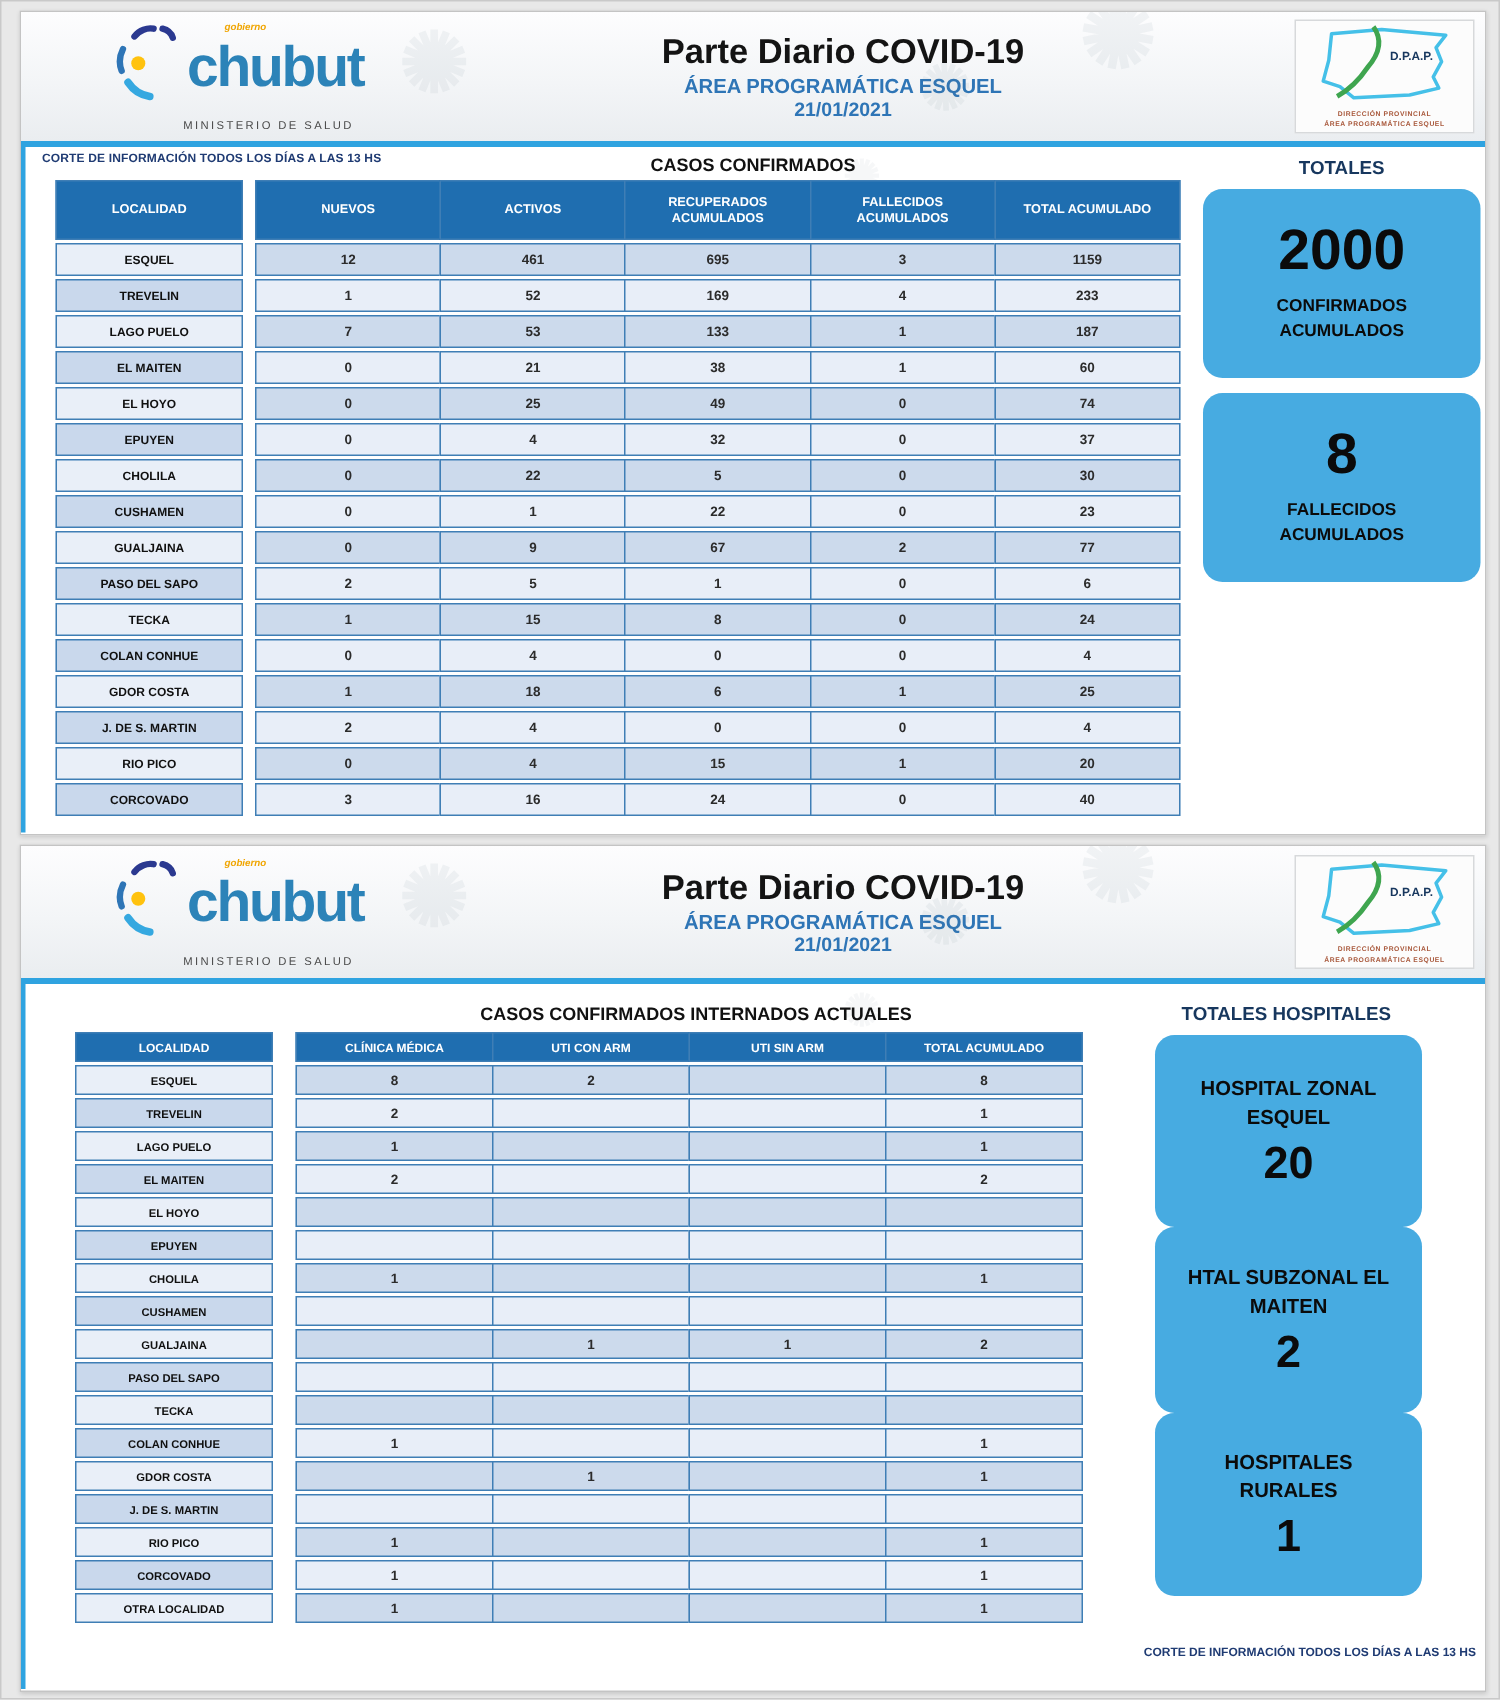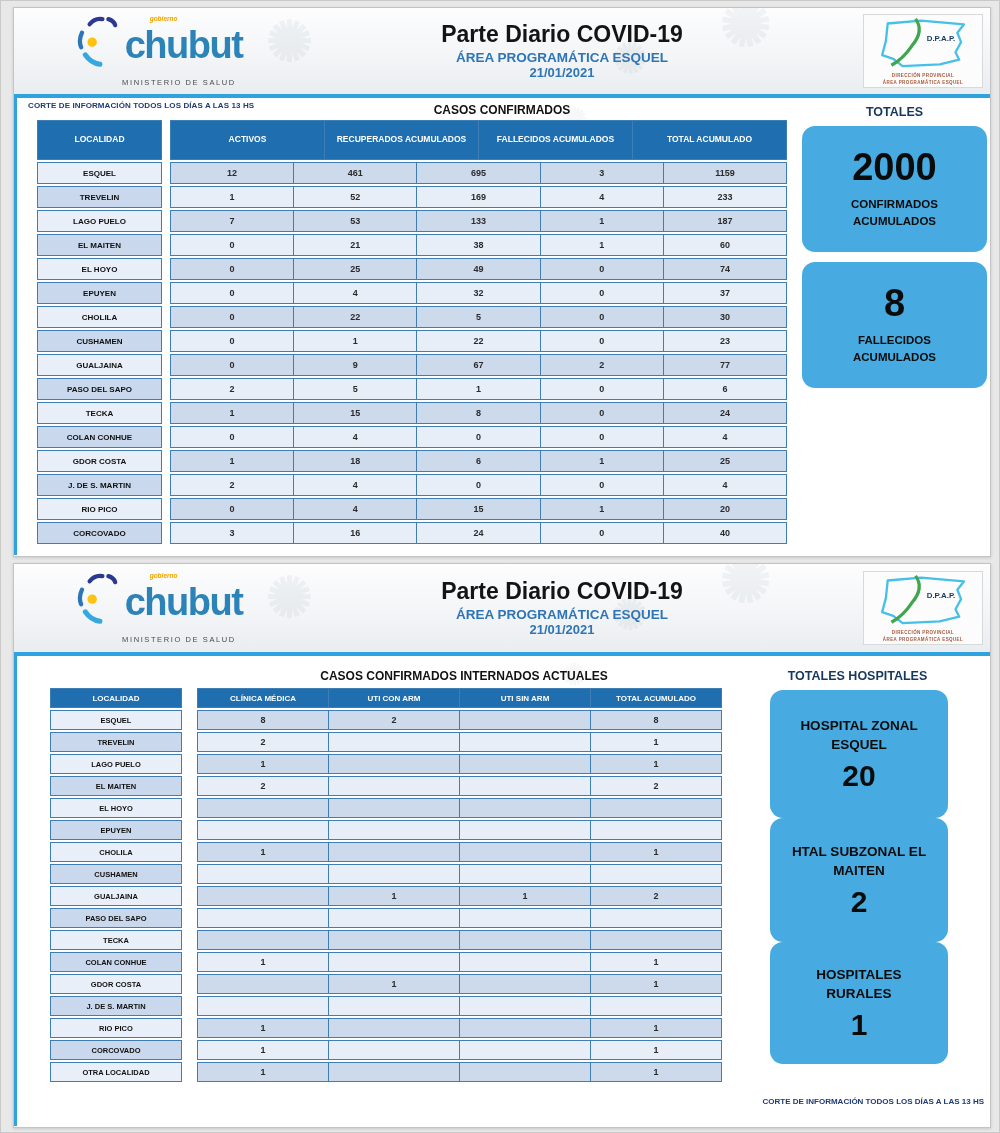--- a/index.html
+++ b/index.html
@@ -148,20 +148,21 @@
     <div class="left-strip"></div>
     <span class="wm d">✺</span>
 
     <div class="corte-note">CORTE DE INFORMACIÓN TODOS LOS DÍAS A LAS 13 HS</div>
     <div class="section-title" id="top-table-title">CASOS CONFIRMADOS</div>
     <div class="tbl" id="top-table">
         <div class="trow thead">
           <div class="lcell">LOCALIDAD</div>
           <div class="tspacer"></div>
           <div class="dblock">
+            <div class="vcell">NUEVOS</div>
             <div class="vcell">ACTIVOS</div>
             <div class="vcell">RECUPERADOS ACUMULADOS</div>
             <div class="vcell">FALLECIDOS ACUMULADOS</div>
             <div class="vcell">TOTAL ACUMULADO</div>
           </div>
         </div>
         <div class="trow row-odd">
           <div class="lcell">ESQUEL</div>
           <div class="tspacer"></div>
           <div class="dblock">

